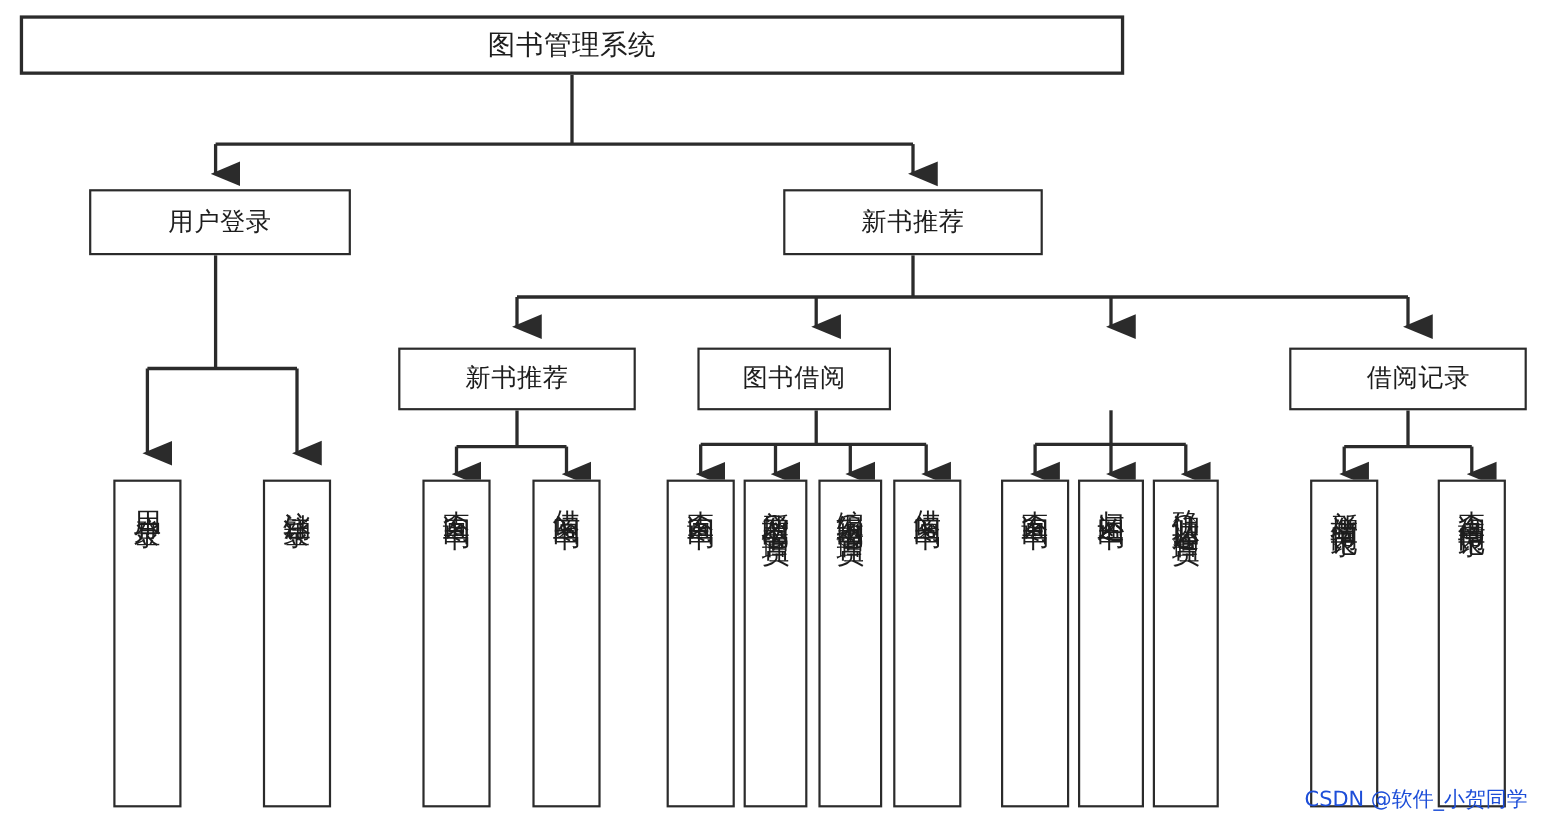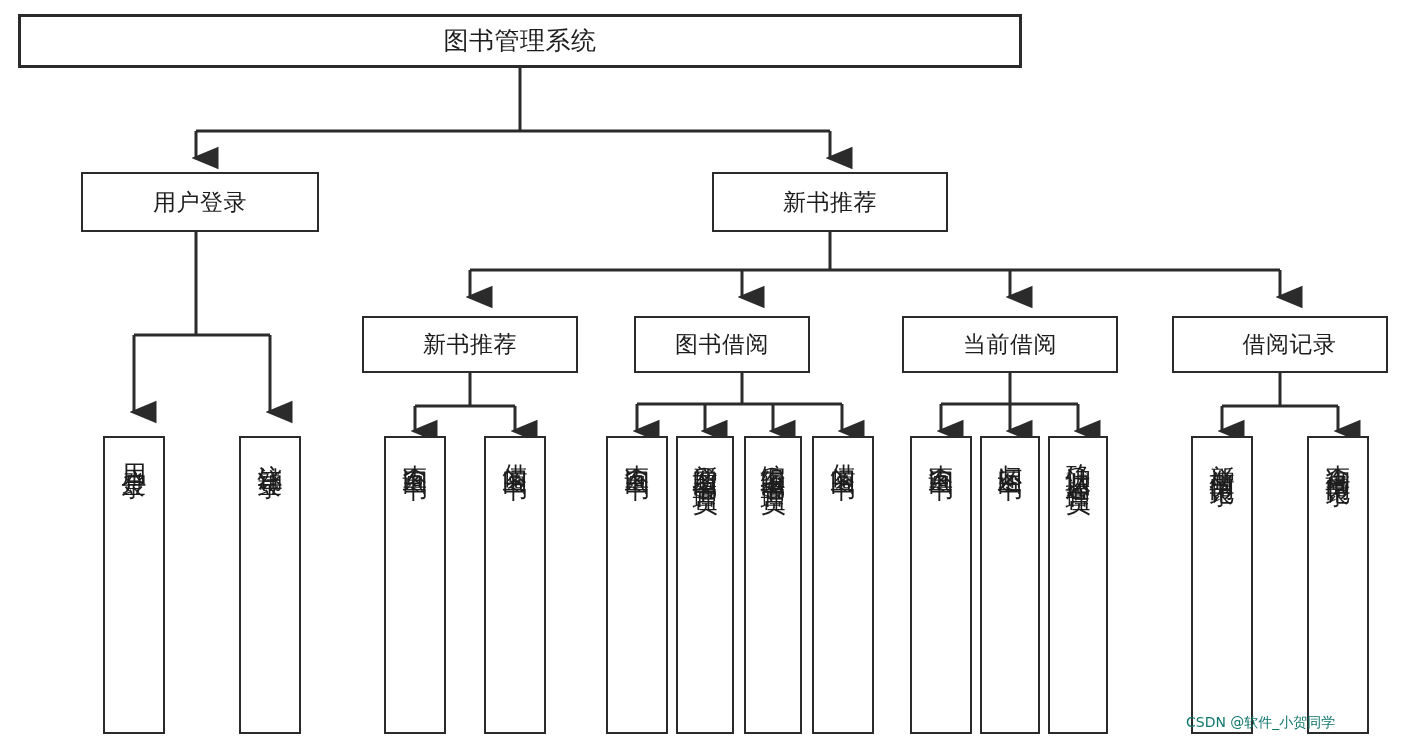--- a/index.html
+++ b/index.html
@@ -64,22 +64,22 @@
     font-size: 25px;
     line-height: 1.0;
     letter-spacing: 4px;
     white-space: pre;
     margin: 0 auto;
   }
   .watermark {
     position: absolute;
     left: 1186px;
     top: 714px;
-    font-size: 14px;
-    color: #0f766e;
+    font-size: 19px;
+    color: #1d4ed8;
     white-space: nowrap;
     user-select: none;
   }
 </style>
 </head>
 <body>
 
 <div id="diagram-root">
 
   <svg class="wires" viewBox="0 0 1405 747" xmlns="http://www.w3.org/2000/svg">
@@ -142,23 +142,20 @@
   <div class="node horiz" style="left:712px; top:172px; width:236px; height:60px;">
     <span class="node-label">新书推荐</span>
   </div>
 
   <div class="node horiz" style="left:362px; top:316px; width:216px; height:57px;">
     <span class="node-label">新书推荐</span>
   </div>
   <div class="node horiz" style="left:634px; top:316px; width:176px; height:57px;">
     <span class="node-label">图书借阅</span>
   </div>
-  <div class="node horiz" style="left:902px; top:316px; width:216px; height:57px;">
-    <span class="node-label">当前借阅</span>
-  </div>
   <div class="node horiz" style="left:1172px; top:316px; width:216px; height:57px;padding-left:19px;">
     <span class="node-label">借阅记录</span>
   </div>
 
   <div class="node vert" style="left:103px; top:436px; width:62px; height:298px;">
     <span class="node-label">用户登录</span>
   </div>
   <div class="node vert" style="left:239px; top:436px; width:62px; height:298px;">
     <span class="node-label">注销登录</span>
   </div>

